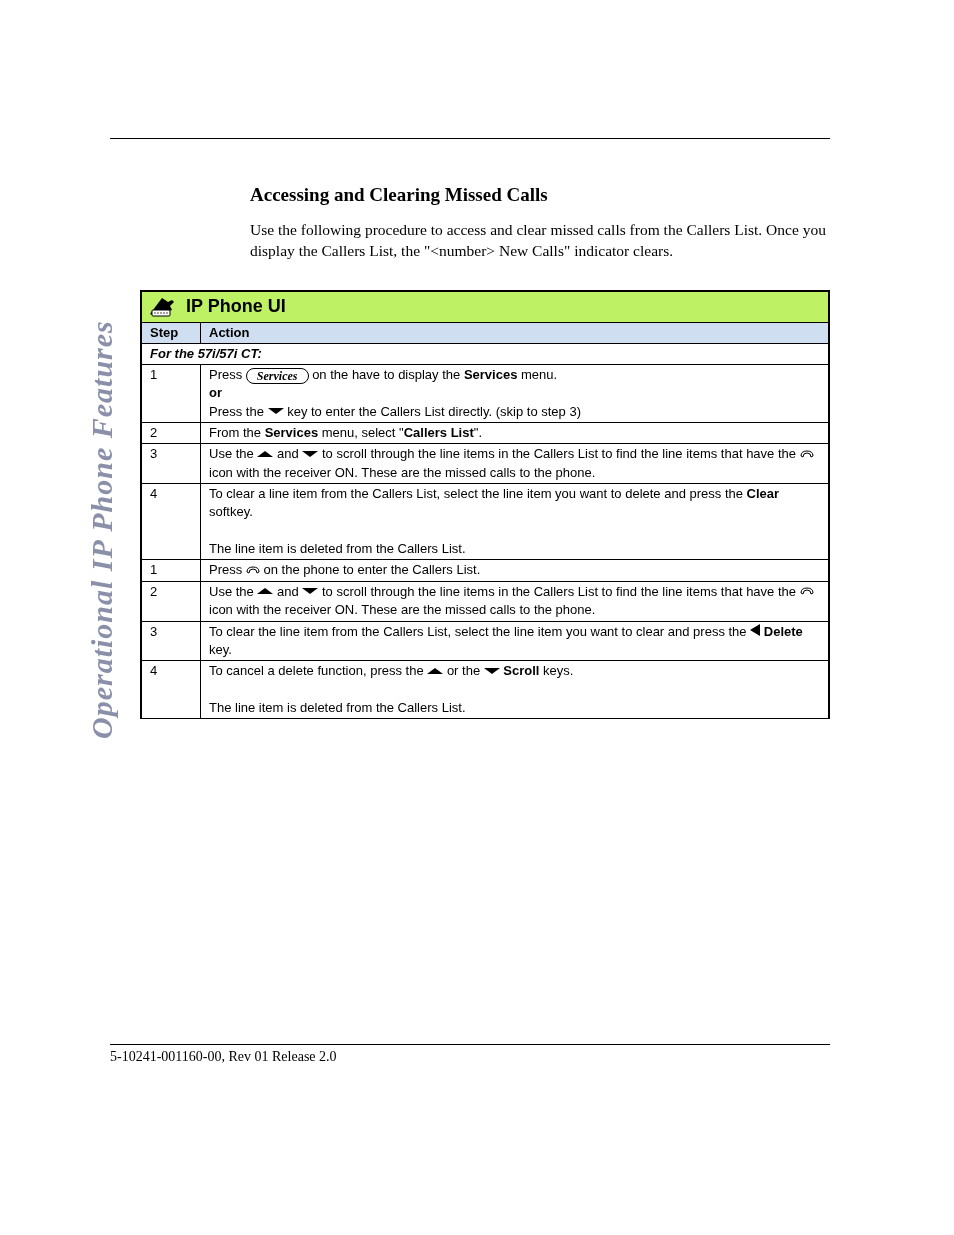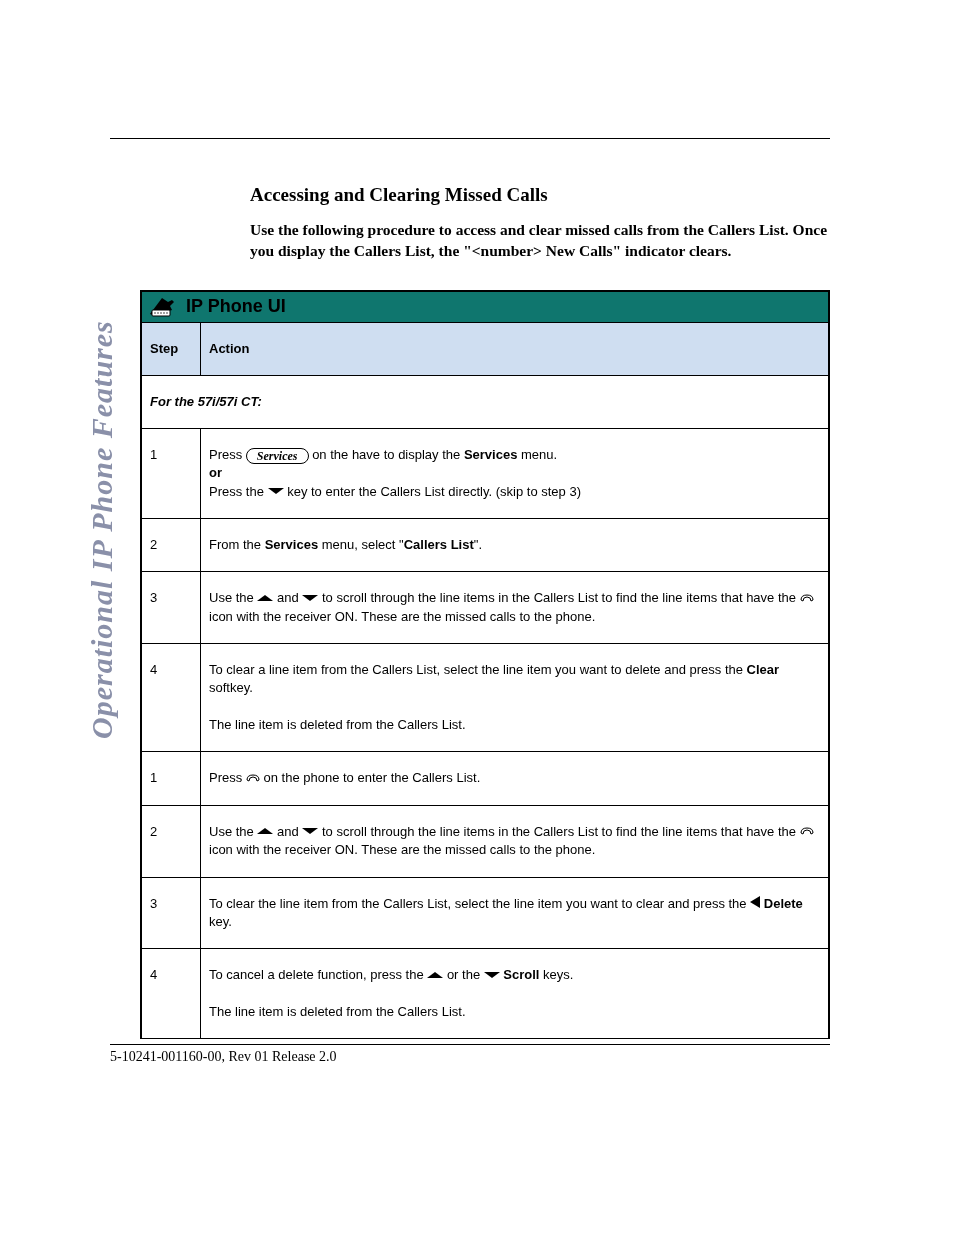--- a/index.html
+++ b/index.html
@@ -49,29 +49,28 @@
     font-family: Liberation Serif, serif;
     font-size: 19px;
     font-weight: bold;
     margin: 45px 0 14px 140px;
   }
   .intro {
     font-family: "Times New Roman", serif;
     font-size: 15.5px;
     margin: 0 0 28px 140px;
     line-height: 1.35;
-    font-weight: bold;
   }
   .tbl-wrap {
     margin-left: 30px;
     border: 2px solid #000;
     border-bottom: none;
   }
   .tbl-header {
-    background: #0f766e;
+    background: #bef264;
     display: flex;
     align-items: center;
     padding: 4px 6px;
     border-bottom: 1px solid #000;
     gap: 10px;
   }
   .phone-ico svg { display: block; }
   .tbl-header-title {
     font-family: Arial, sans-serif;
     font-size: 18px;
@@ -79,21 +78,21 @@
     color: #000;
   }
   table.proc {
     border-collapse: collapse;
     width: 100%;
     border: none;
   }
   table.proc th, table.proc td {
     border: 1px solid #000;
     border-left: none;
-    padding: 17px 8px;
+    padding: 1px 8px;
     vertical-align: top;
     font-family: Arial, sans-serif;
     font-size: 13px;
     line-height: 1.4;
   }
   table.proc th:last-child, table.proc td:last-child { border-right: none; }
   table.proc tr:first-child th { border-top: none; }
   table.proc thead th {
     background: #cfdef1;
     font-weight: bold;

